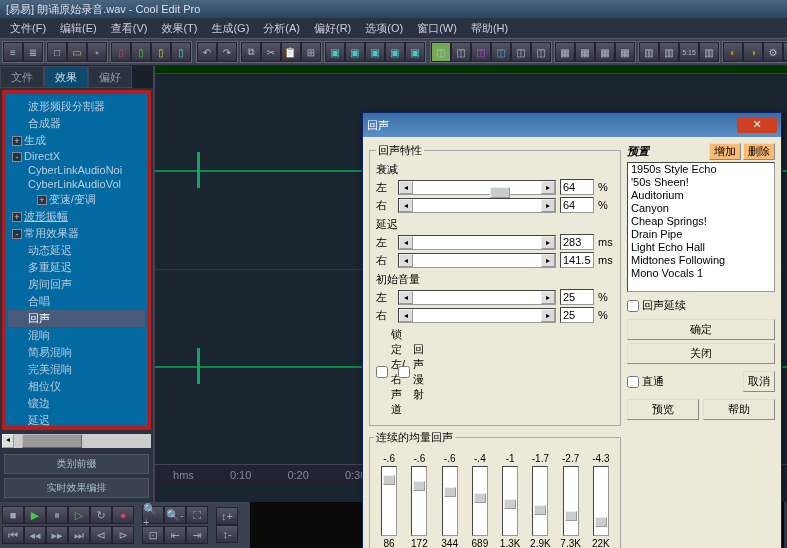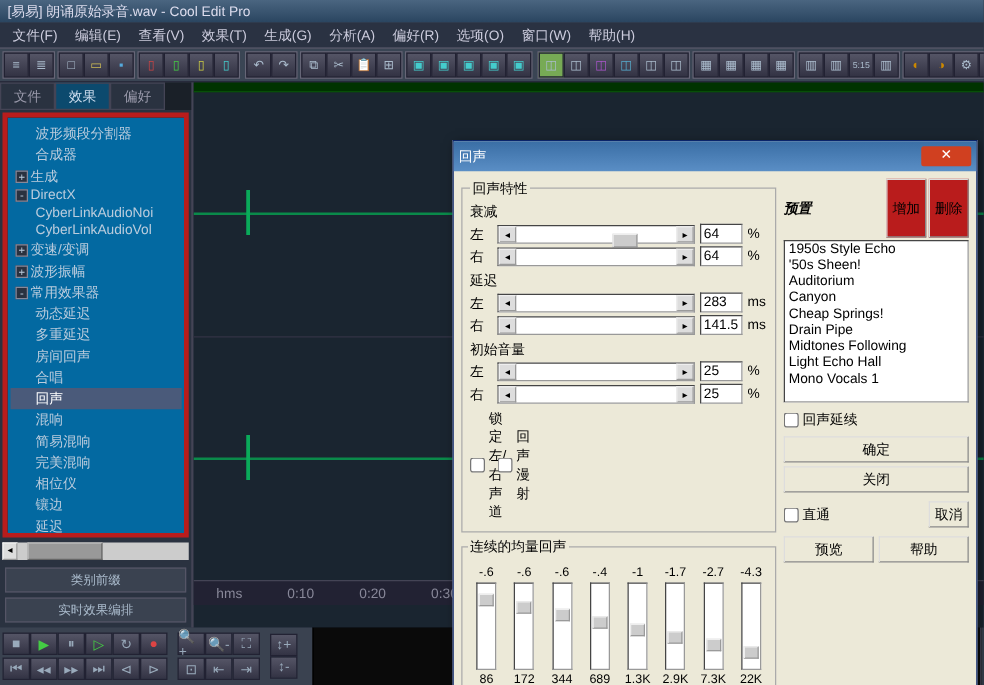--- a/index.html
+++ b/index.html
@@ -49,21 +49,21 @@
 .row label{width:18px;}
 .hscroll{flex:1;height:15px;background:#fff;border:1px inset #999;display:flex;align-items:center;position:relative;}
 .hscroll .ar{width:14px;height:13px;background:#ddd;border:1px outset #eee;text-align:center;line-height:11px;font-size:8px;}
 .hscroll .thumb{width:20px;height:11px;background:#ccc;border:1px outset #eee;}
 .val{width:34px;border:1px inset #999;background:#fff;padding:1px 2px;text-align:left;}
 .unit{width:16px;}
 .chk{display:flex;align-items:center;gap:3px;}
 .chk input{width:12px;height:12px;}
 .presettitle{display:flex;align-items:center;gap:2px;margin-bottom:2px;}
 .presettitle b{flex:1;font-style:italic;}
-.smbtn{border:1px outset #ddd;background:#b91c1c;padding:15px 4px;font-size:11px;}
+.smbtn{border:1px outset #ddd;background:#fdba74;padding:0 4px;font-size:11px;}
 .presetlist{height:130px;border:1px inset #999;background:#fff;overflow:hidden;}
 .presetlist div{padding:0 3px;font-size:11px;line-height:13px;}
 .eqgroup{border:1px solid #aaa;padding:4px;}
 .eqsliders{display:flex;justify-content:space-around;margin:4px 0;}
 .eqcol{display:flex;flex-direction:column;align-items:center;width:24px;}
 .eqcol .top{font-size:10px;}
 .vslider{width:16px;height:70px;background:#fff;border:1px inset #999;position:relative;margin:2px 0;}
 .vslider .vthumb{position:absolute;left:1px;width:12px;height:10px;background:#ccc;border:1px outset #eee;}
 .eqcol .bot{font-size:10px;}
 .dlgbtncol{display:flex;flex-direction:column;gap:3px;margin-top:6px;}
@@ -158,22 +158,22 @@
         <div class="tab active">效果</div>
         <div class="tab">偏好</div>
       </div>
     <div class="tree" id="tree">
         <div class="treenode" style="padding-left: 20px;">波形频段分割器</div>
         <div class="treenode" style="padding-left: 20px;">合成器</div>
         <div class="treenode" style="padding-left: 4px;"><span class="exp">+</span>生成</div>
         <div class="treenode" style="padding-left: 4px;"><span class="exp">-</span>DirectX</div>
         <div class="treenode" style="padding-left: 20px;">CyberLinkAudioNoi</div>
         <div class="treenode" style="padding-left: 20px;">CyberLinkAudioVol</div>
-        <div class="treenode" style="padding-left: 4px;"><span class="exp">+</span>变速/变调</div>
-        <div class="treenode" style="padding-left: 4px;"><span class="exp">+</span>波形振幅</div>
+        <div class="treenode" style="padding-left: 4px; margin-left: 25px;"><span class="exp">+</span>变速/变调</div>
+        <div class="treenode" style="padding-left: 4px; text-decoration: underline;"><span class="exp">+</span>波形振幅</div>
         <div class="treenode" style="padding-left: 4px;"><span class="exp">-</span>常用效果器</div>
         <div class="treenode" style="padding-left: 20px;">动态延迟</div>
         <div class="treenode" style="padding-left: 20px;">多重延迟</div>
         <div class="treenode" style="padding-left: 20px;">房间回声</div>
         <div class="treenode" style="padding-left: 20px;">合唱</div>
         <div class="treenode sel" style="padding-left: 20px;">回声</div>
         <div class="treenode" style="padding-left: 20px;">混响</div>
         <div class="treenode" style="padding-left: 20px;">简易混响</div>
         <div class="treenode" style="padding-left: 20px;">完美混响</div>
         <div class="treenode" style="padding-left: 20px;">相位仪</div>
@@ -406,22 +406,22 @@
         <button class="smbtn">增加</button>
         <button class="smbtn">删除</button>
       </div>
       <div class="presetlist" id="presetlist">
           <div>1950s Style Echo</div>
           <div>'50s Sheen!</div>
           <div>Auditorium</div>
           <div>Canyon</div>
           <div>Cheap Springs!</div>
           <div>Drain Pipe</div>
+          <div>Light Echo Hall</div>
           <div>Midtones Following</div>
-          <div>Light Echo Hall</div>
           <div>Mono Vocals 1</div>
         </div>
       <label class="chk" style="margin-top:6px">
           <input type="checkbox" style="">
           <span>回声延续</span>
         </label>
       <div class="dlgbtncol">
         <button>确定</button>
         <button>关闭</button>
         <div class="btmrow">

